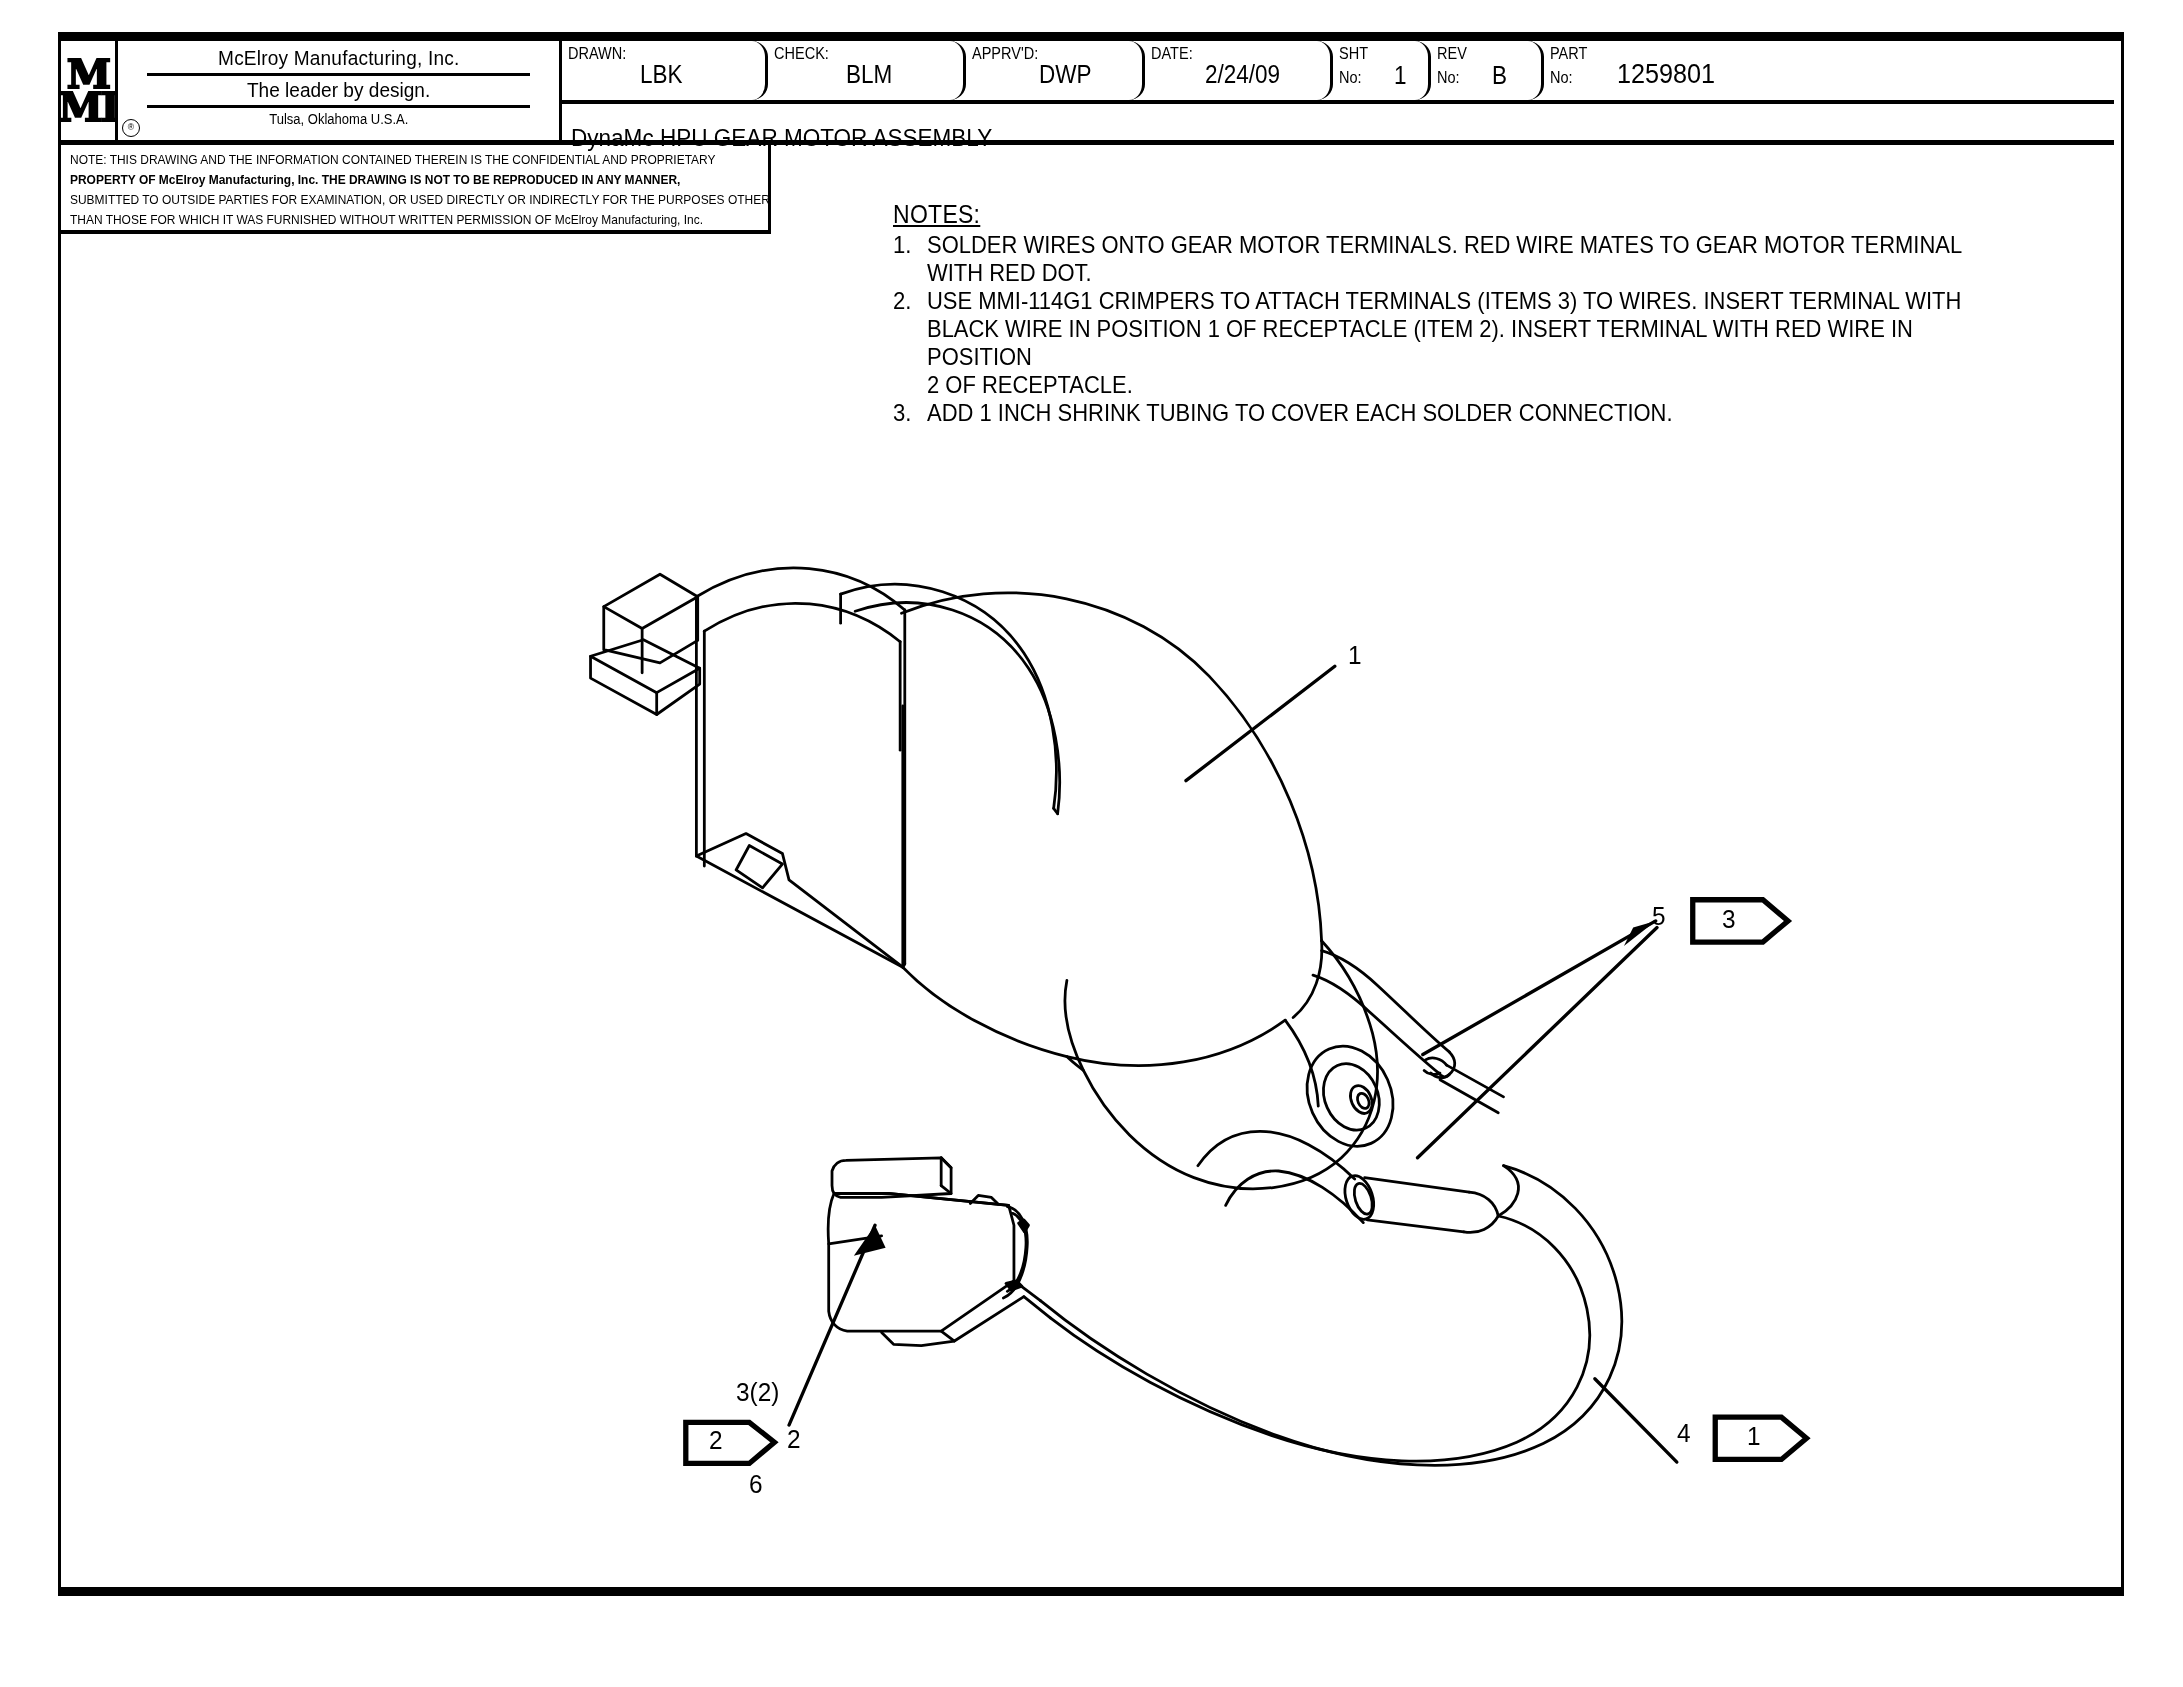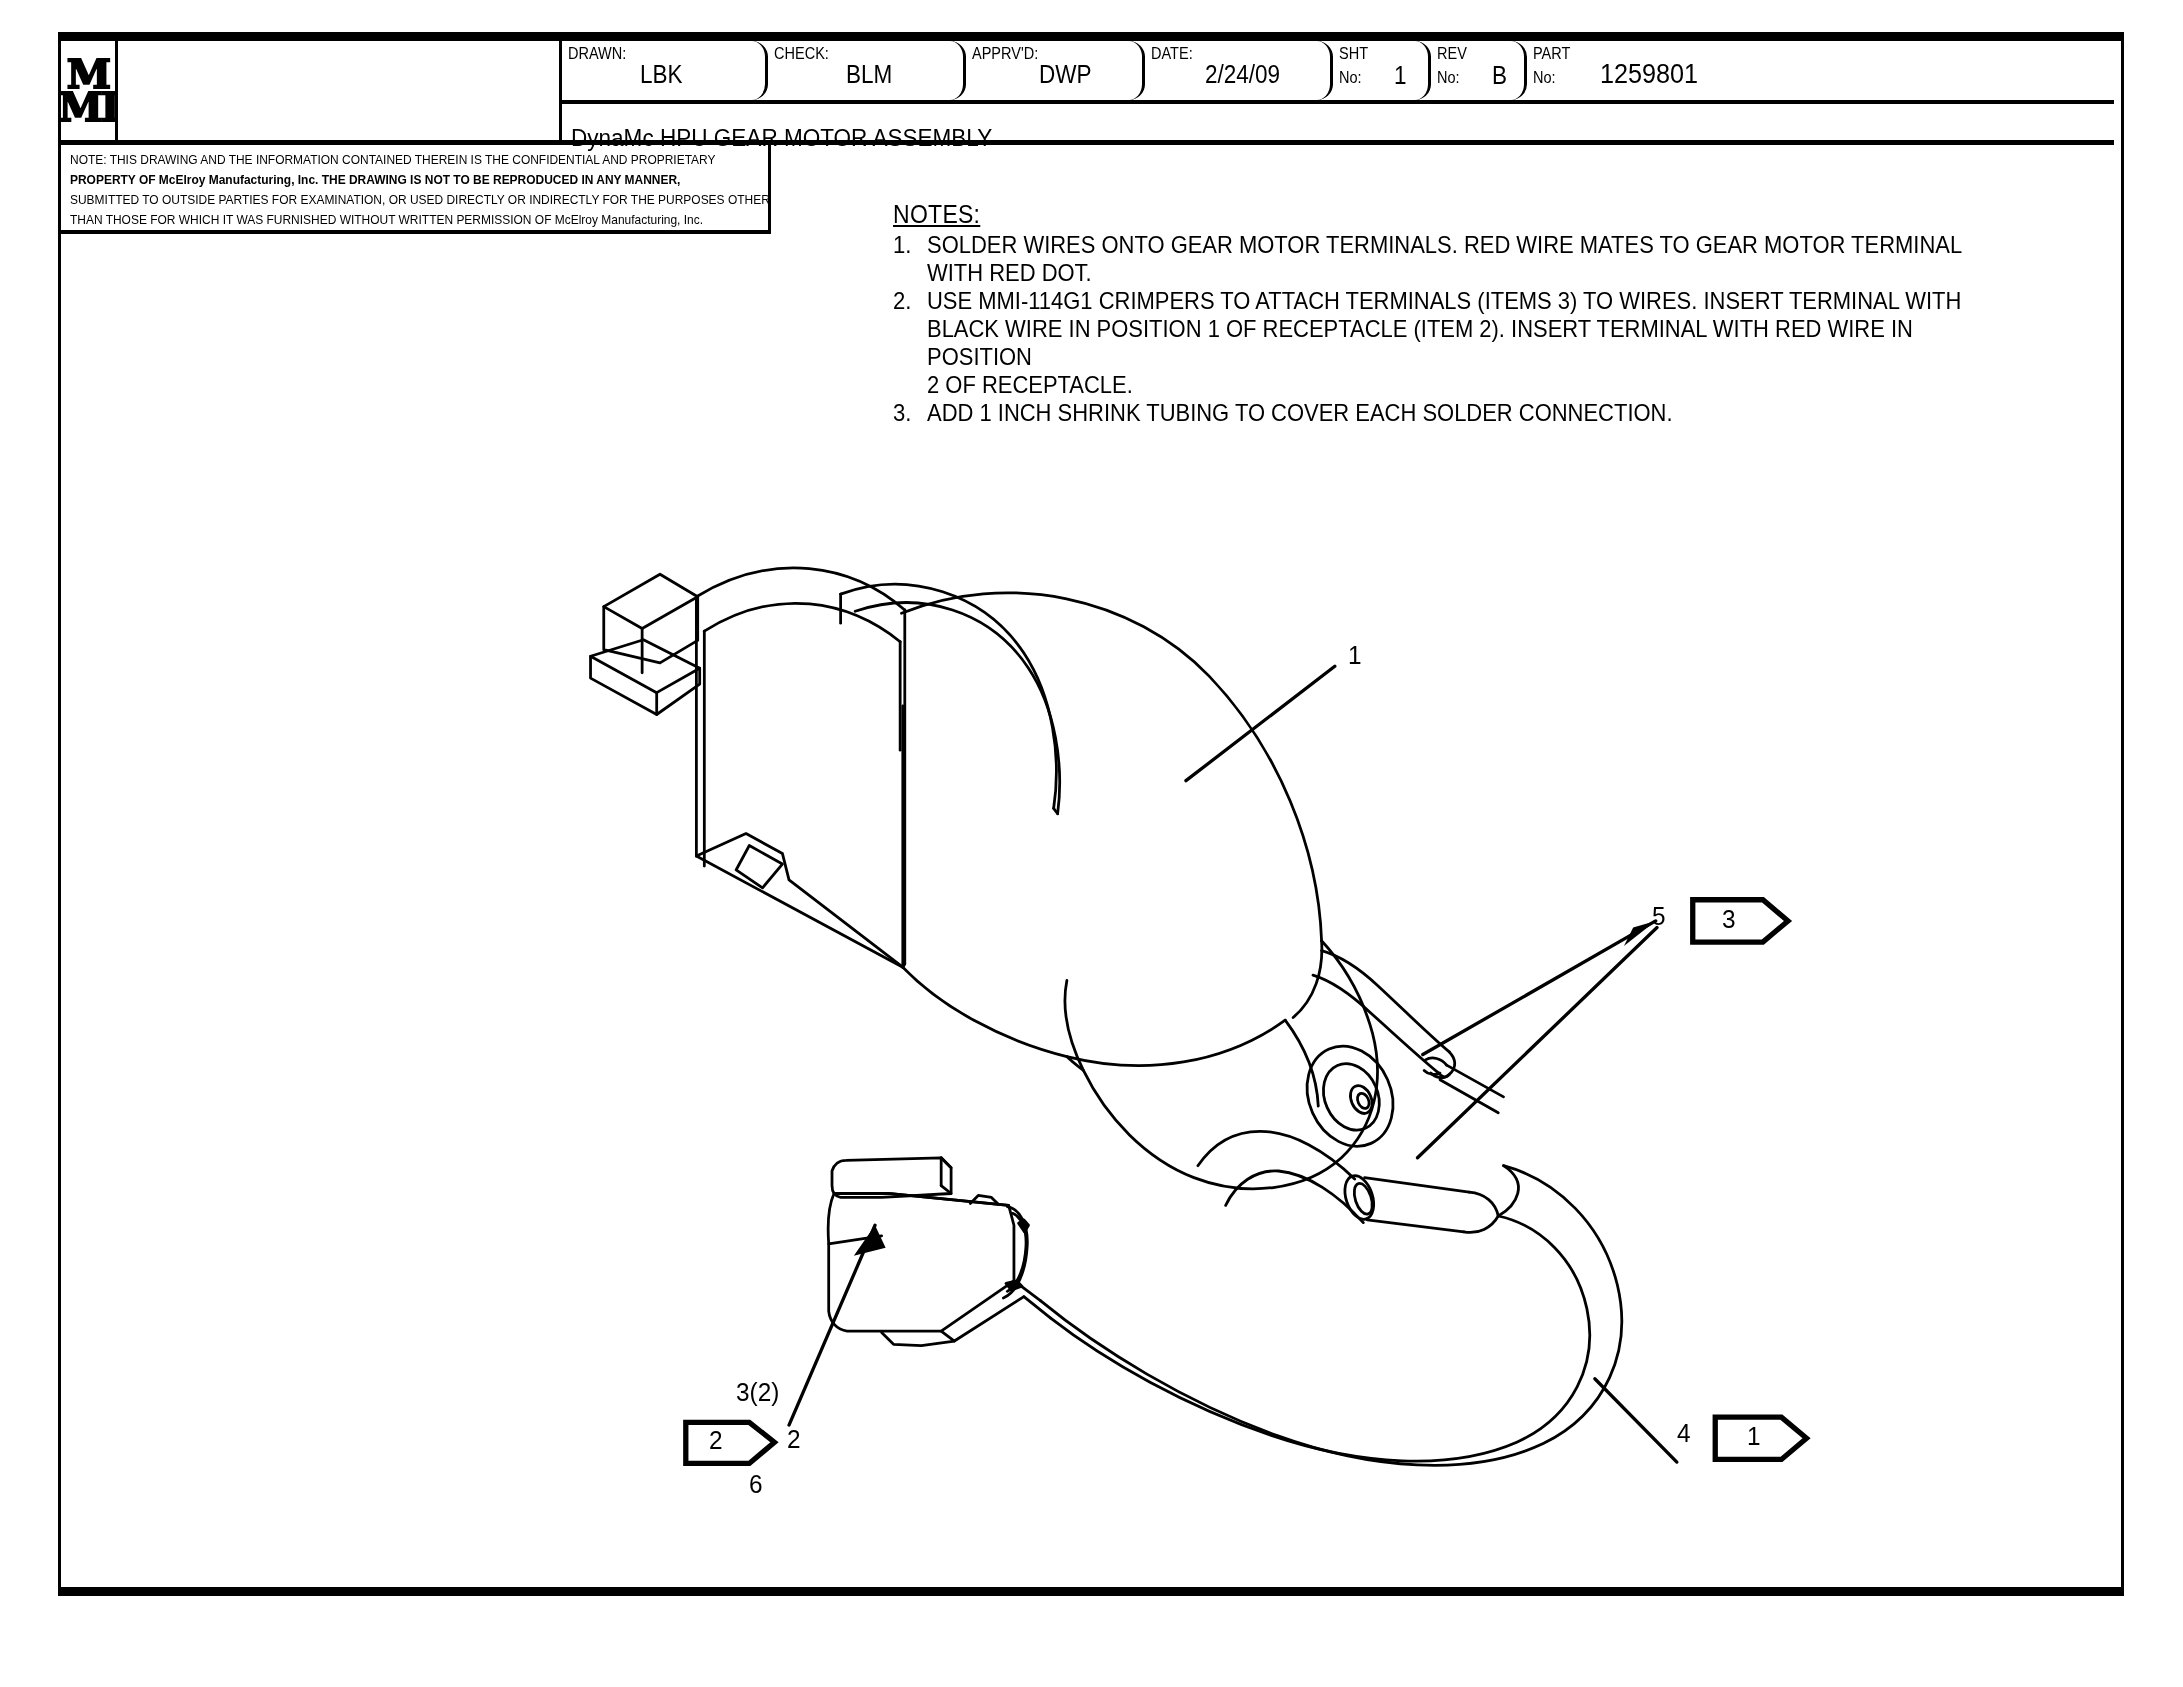--- a/index.html
+++ b/index.html
@@ -128,21 +128,21 @@
     transform:scaleX(0.9);
     transform-origin:left top;
     font-size:25px;
     white-space:nowrap;
   }
   .w-drawn{width:206px;}
   .w-check{width:198px;padding-left:46px;}
   .w-apprv{width:179px;}
   .w-date{width:188px;}
   .w-sht{width:98px;}
-  .w-rev{width:96px;}
+  .w-rev{width:113px;}
   .w-part{width:529px;text-align:right;}
 
   .tb-row2{
     position:absolute;left:501px;top:80px;right:0;height:36px;
     box-sizing:border-box;
   }
   .assy-title{
     position:absolute;left:9.3px;top:3.3px;
     font-size:24.5px;
     transform:scaleX(0.92);
@@ -219,20 +219,28 @@
 <body>
 
 <div class="sheet">
 
   <div class="titleblock">
 
     <div class="tb-logoarea">
       <div class="logo-box">
         <div class="logo-m">M</div>
         <div class="logo-mi">MI</div>
+      </div>
+      <div class="company">
+        <div class="company-name">McElroy Manufacturing, Inc.</div>
+        <div class="company-rule"></div>
+        <div class="company-slogan">The leader by design.</div>
+        <div class="company-rule"></div>
+        <div class="company-city">Tulsa, Oklahoma U.S.A.</div>
+        <div class="reg-mark">®</div>
       </div>
     </div>
 
     <div class="fields">
       <div class="fld w-drawn">
         <span class="fld-label">DRAWN:</span>
         <span class="fld-val-l">LBK</span>
       </div>
       <div class="fld w-check">
         <span class="fld-label">CHECK:</span>

